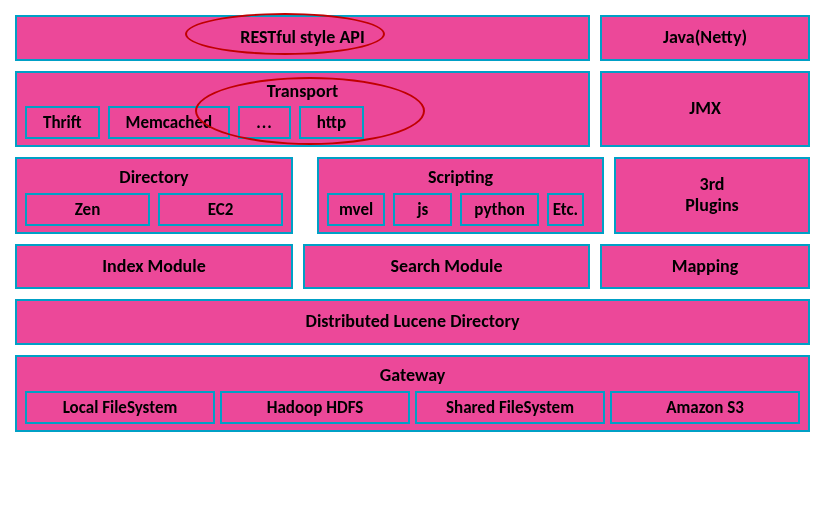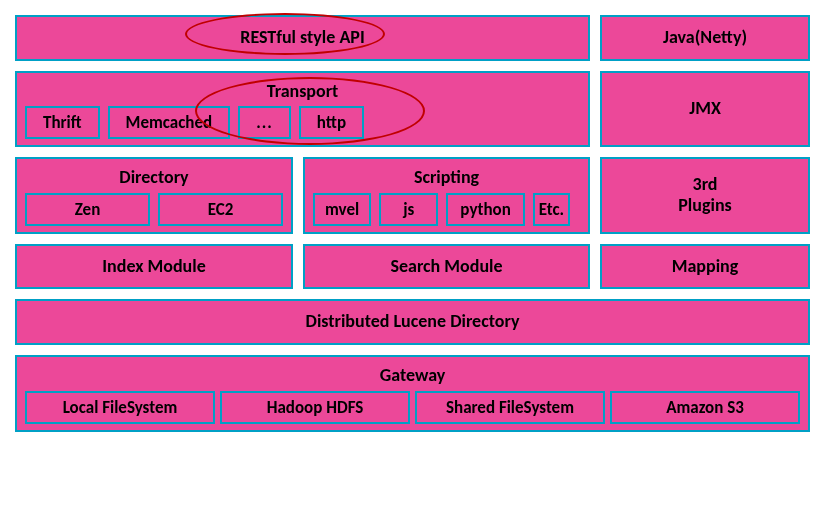--- a/index.html
+++ b/index.html
@@ -55,21 +55,21 @@
     align-items: center;
     justify-content: center;
     white-space: nowrap;
   }
   .dots { font-weight: bold; letter-spacing: 1px; }
   
   .c-left { flex: 0 0 575px; }
   .c-right { flex: 1 1 auto; }
   .c-full  { flex: 1 1 100%; }
   .disc-left { flex: 0 0 278px; }
-  .disc-right { flex: 1 1 auto; }
+  .disc-right { flex: 1 1 auto; margin-left: 14px; }
   
   .ellipse {
     position: absolute;
     border: 2px solid #c00000;
     border-radius: 50%;
     pointer-events: none;
   }
 </style>
 </head>
 <body>

